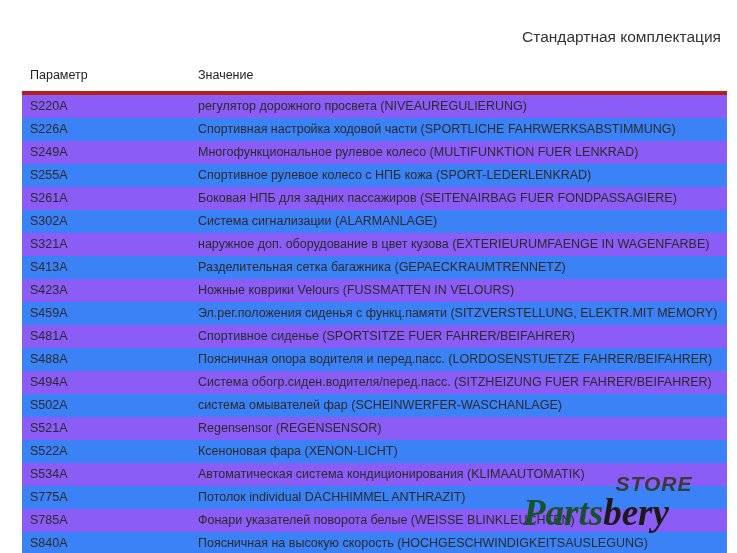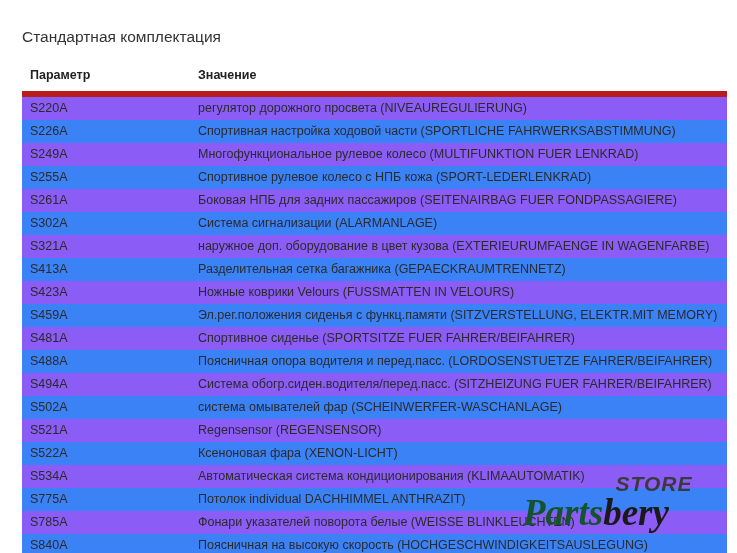--- a/index.html
+++ b/index.html
@@ -20,34 +20,35 @@
     width: 737px;
     height: 553px;
     box-sizing: border-box;
     padding: 20px 16px 0 16px;
   }
   .page-title {
     font-size: 15.5px;
     color: #333333;
     margin: 8px 0 16px 6px;
     font-weight: normal;
+    text-align: right;
   }
   table.spec-table {
     width: 705px;
     border-collapse: collapse;
     margin-left: 6px;
     table-layout: fixed;
   }
   table.spec-table th {
     text-align: left;
     font-size: 12.5px;
-    font-weight: bold;
+    font-weight: normal;
     color: #222222;
     padding: 6px 8px 9px 8px;
-    border-bottom: 6px solid #b91c1c;
+    border-bottom: 4px solid #b91c1c;
     background: #ffffff;
   }
   table.spec-table td {
     font-size: 12.5px;
     color: #2b2b2b;
     padding: 4px 8px;
     white-space: nowrap;
     overflow: hidden;
     text-overflow: clip;
     line-height: 15px;

